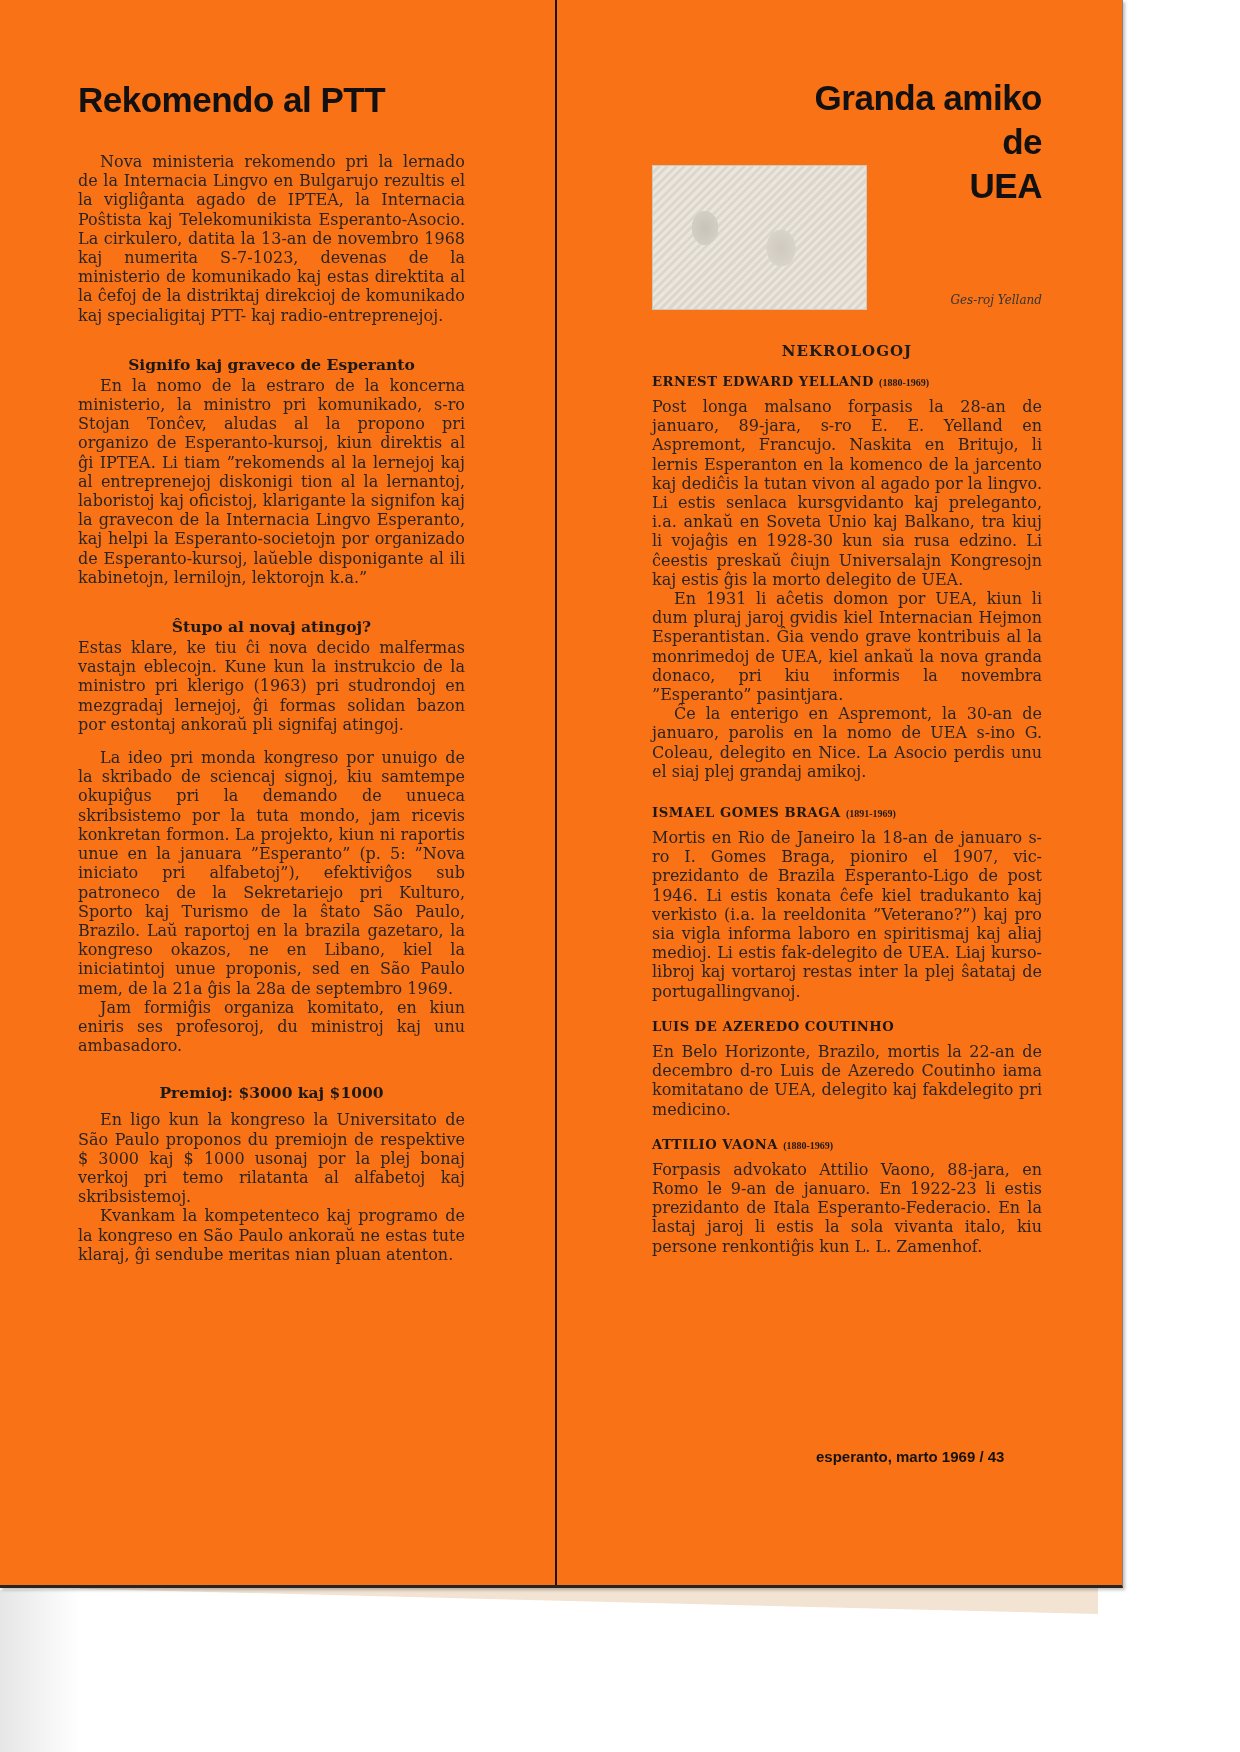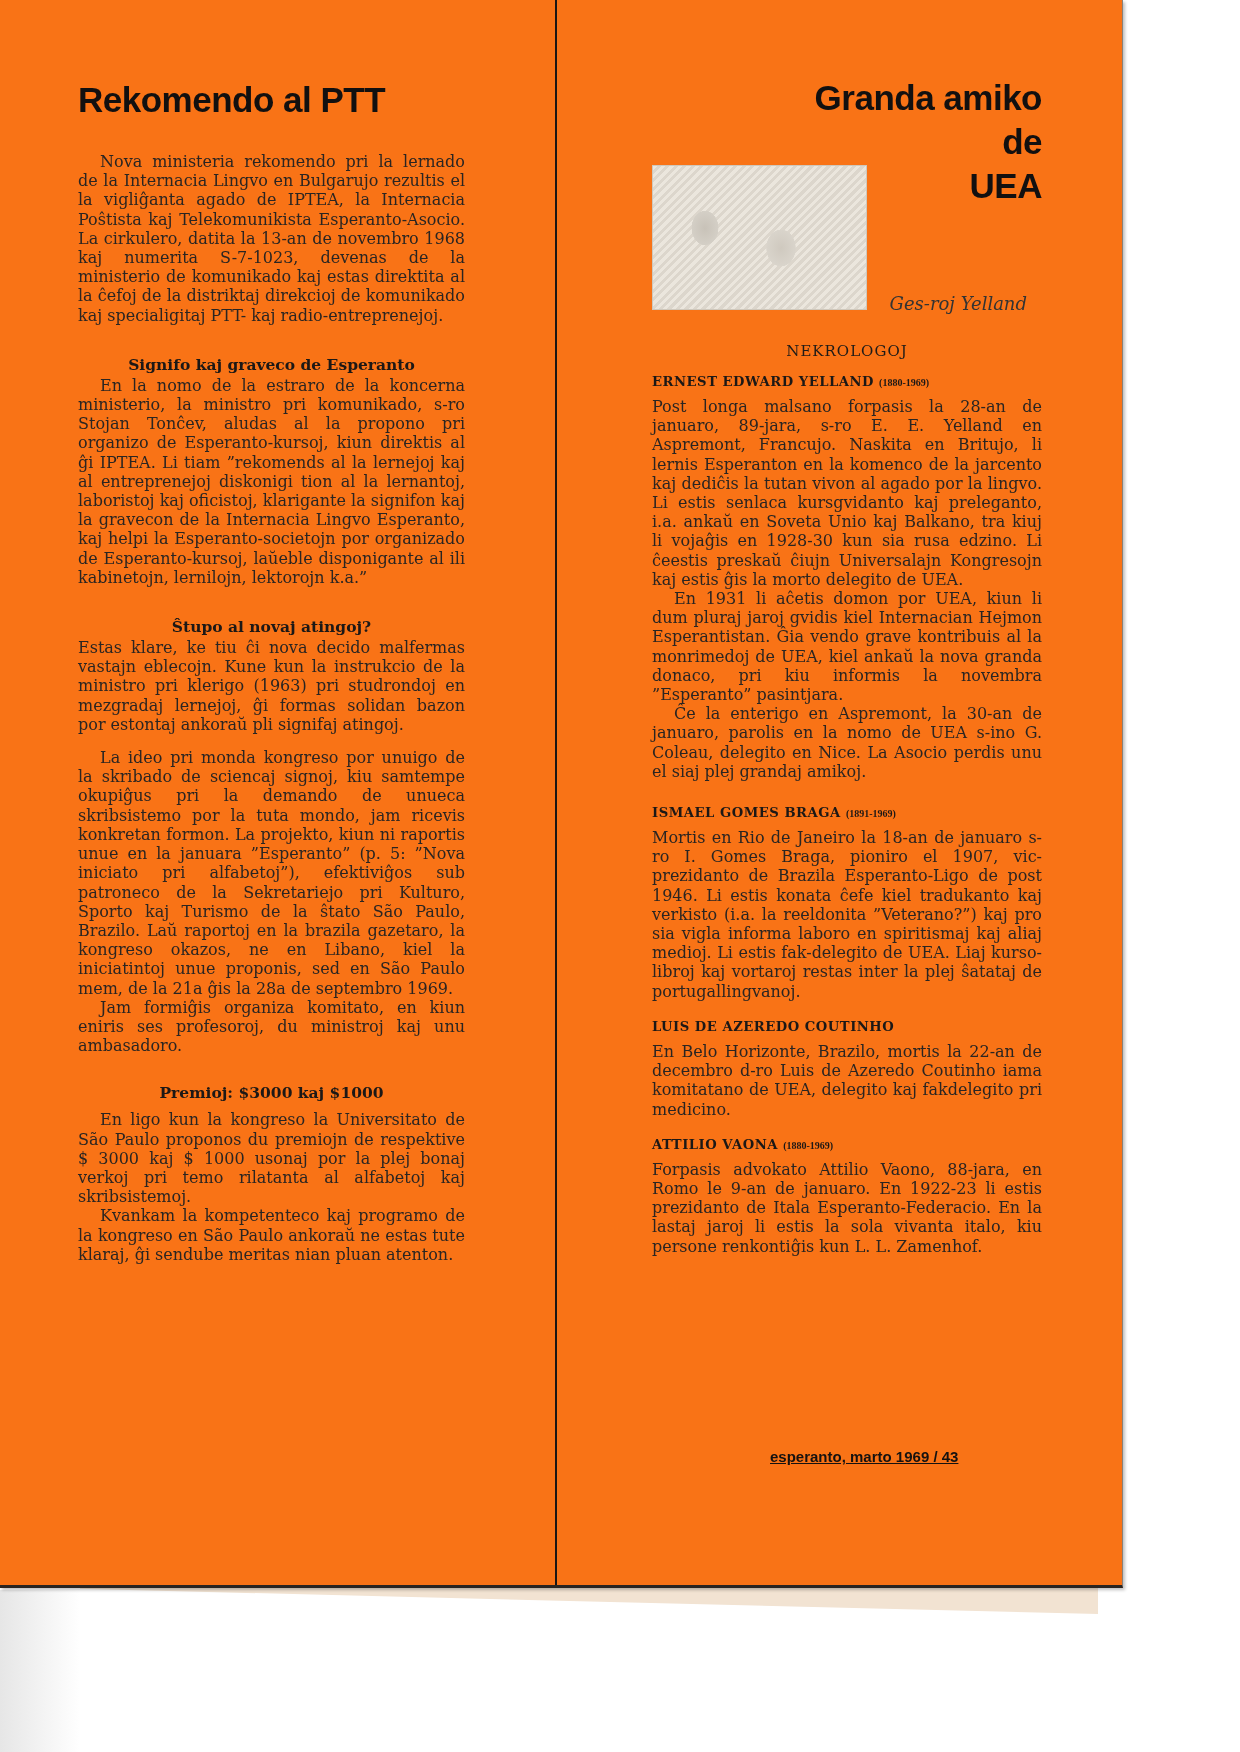--- a/index.html
+++ b/index.html
@@ -51,30 +51,30 @@
 
   .photo {
     position:absolute; left:0; top:95px; width:213px; height:143px;
     background:
       radial-gradient(ellipse 22px 28px at 52px 62px, #c8c2b8 0%, #d4cfc6 60%, transparent 62%),
       radial-gradient(ellipse 24px 30px at 128px 82px, #cfc9bf 0%, #d9d4cb 60%, transparent 62%),
       repeating-linear-gradient(135deg, #ebe6dd 0 3px, #dcd6cc 3px 6px);
     border:1px solid #cfc8bc;
   }
   .caption {
-    position:absolute; right:15px; top:223px; font-style:italic; font-size:18px; color:#333;
+    position:absolute; right:0; top:223px; font-style:italic; font-size:12px; color:#333;
   }
   .right-body { position:absolute; left:0; top:272px; width:390px; }
-  .nekro { font-weight:normal; font-size:15px; text-align:center; letter-spacing:1px; margin:0 0 14px 0; }
+  .nekro { font-weight:bold; font-size:15px; text-align:center; letter-spacing:1px; margin:0 0 14px 0; }
   .obit-name { font-weight:bold; font-size:13.2px; margin:18px 0 8px 0; letter-spacing:0.5px; color:#1c1816;}
   .obit-name.first { margin-top:0; }
   .obit-name .years { font-family:"Liberation Serif", serif; font-size:10px; letter-spacing:0; }
   .footer {
-    position:absolute; left:770px; top:1448px;
-    font-family:"Liberation Sans", sans-serif; font-weight:bold; font-size:15px; color:#151210;text-decoration:underline;
+    position:absolute; left:816px; top:1448px;
+    font-family:"Liberation Sans", sans-serif; font-weight:bold; font-size:15px; color:#151210;
   }
 </style>
 </head>
 <body>
 
 <div class="left-shadow"></div>
 <div class="under-sheet"></div>
 
 <div class="page">
   <div class="divider"></div>

